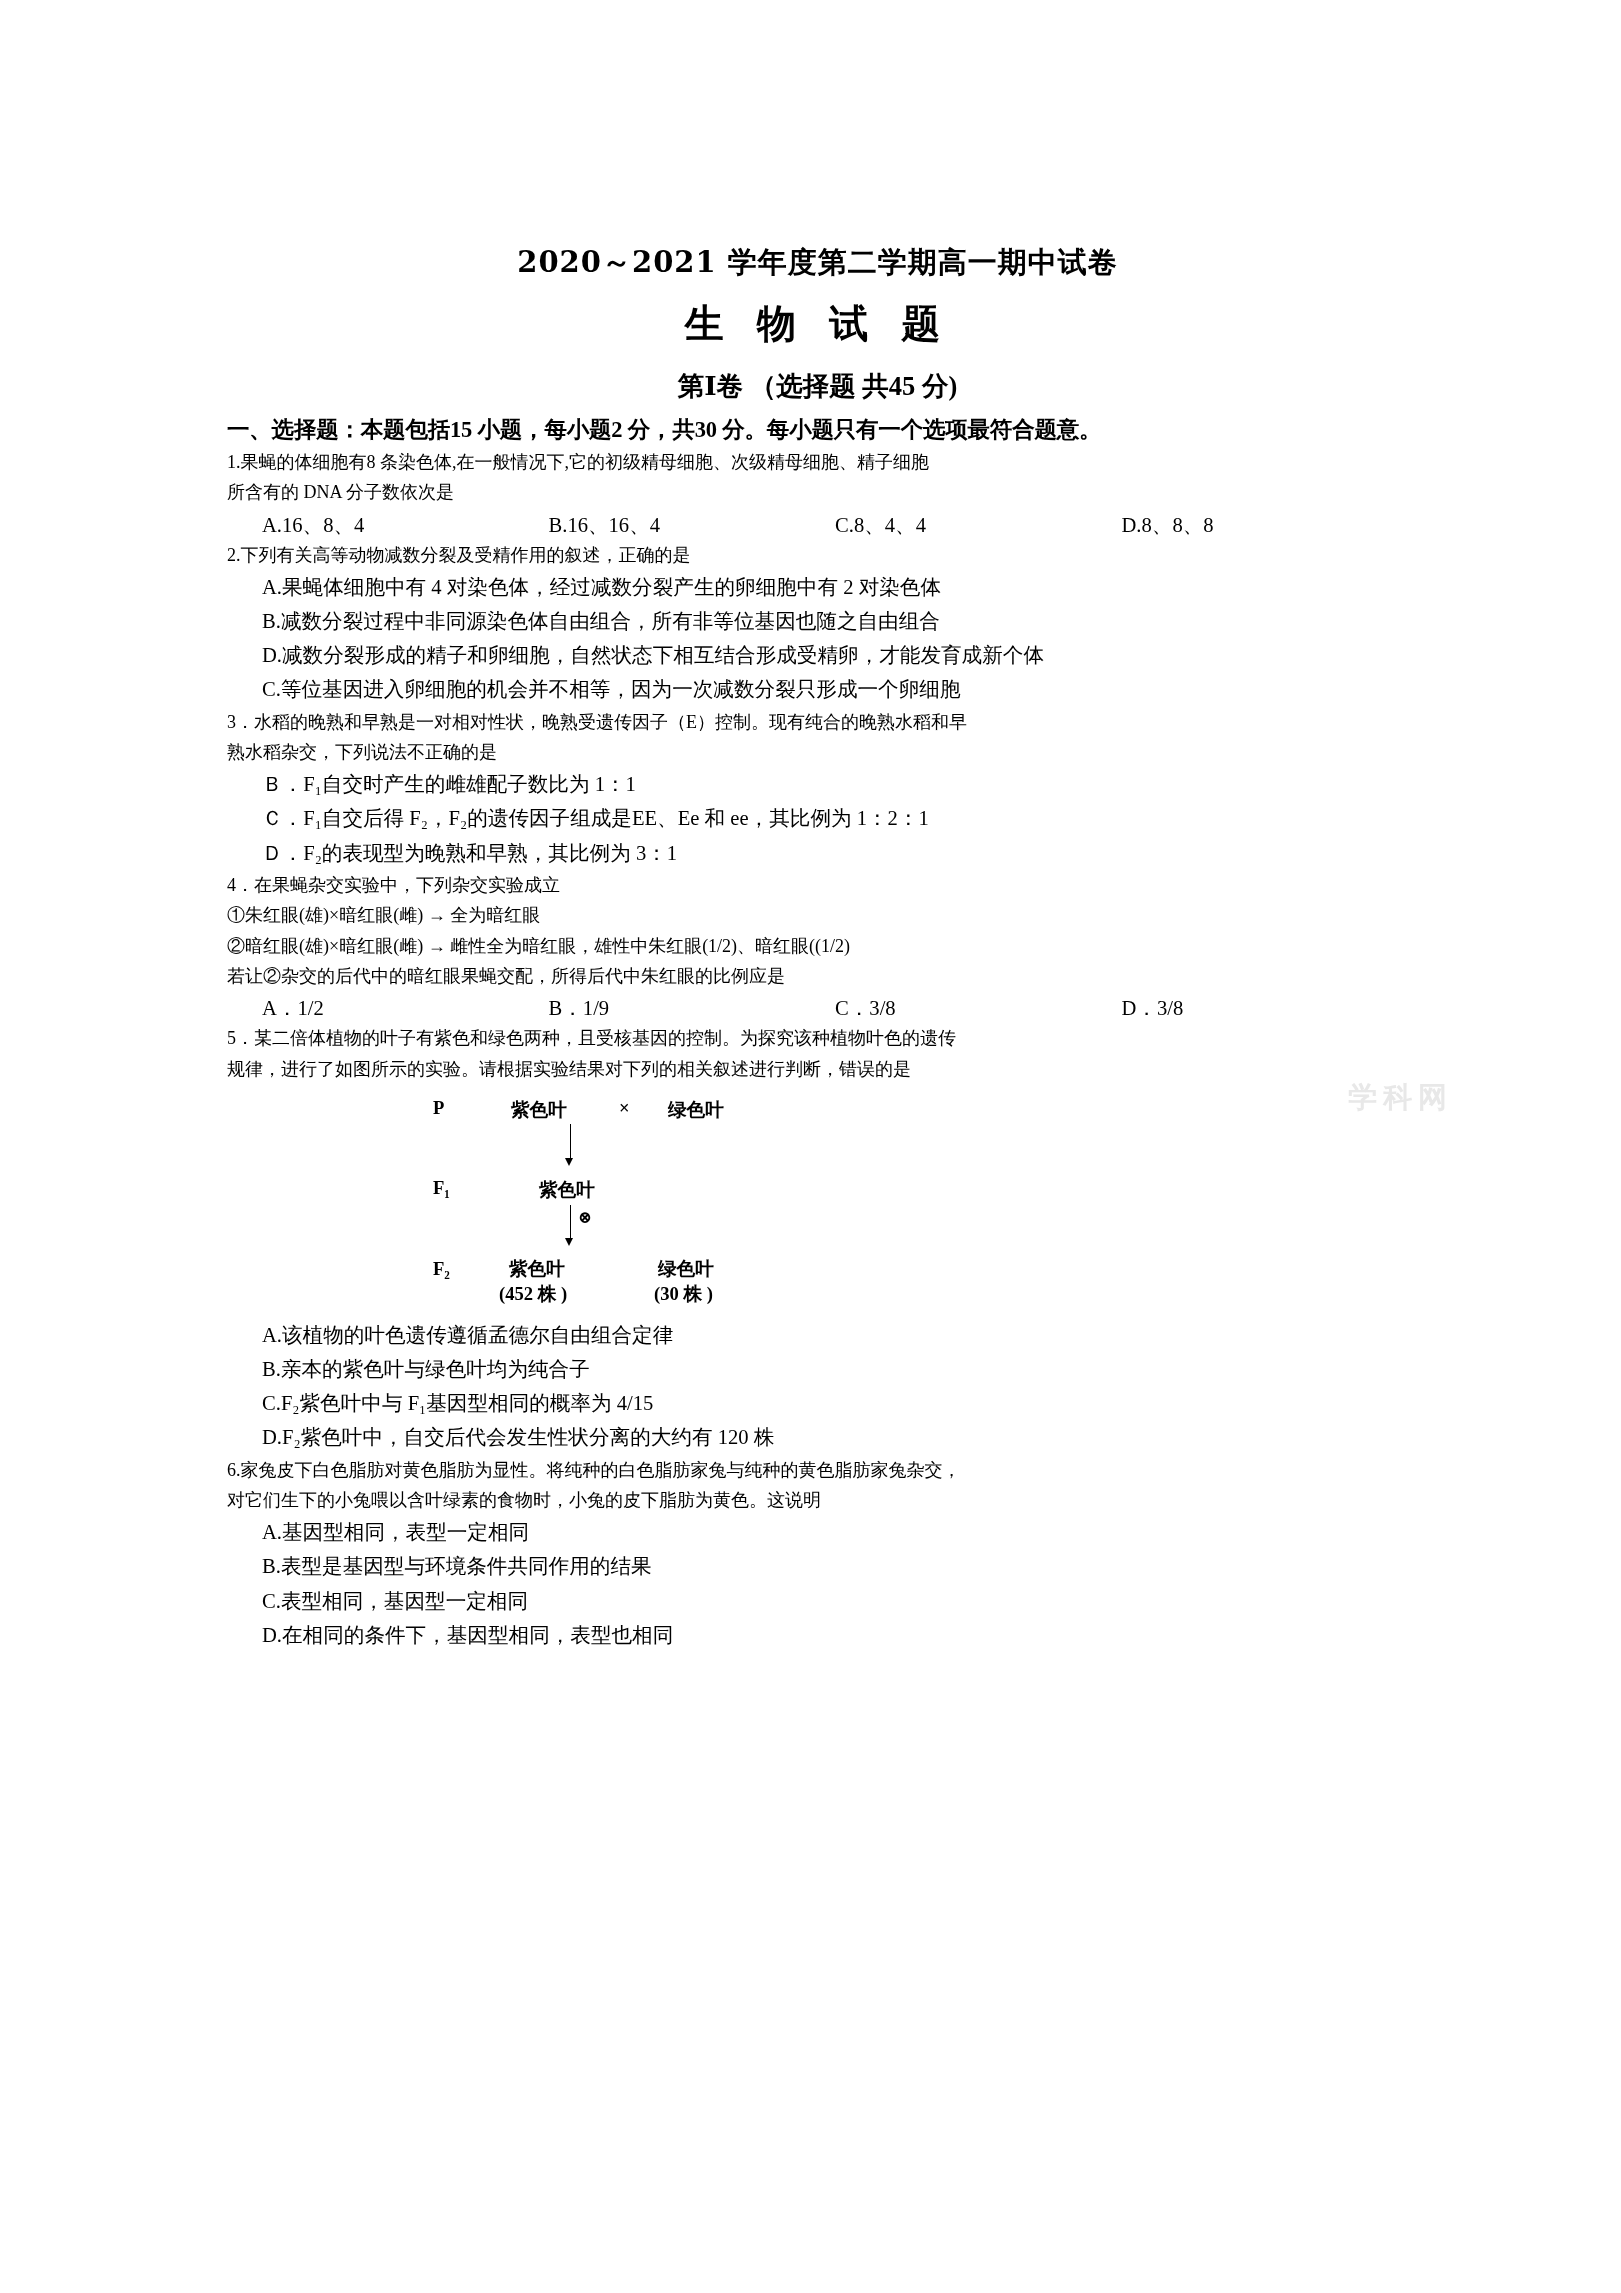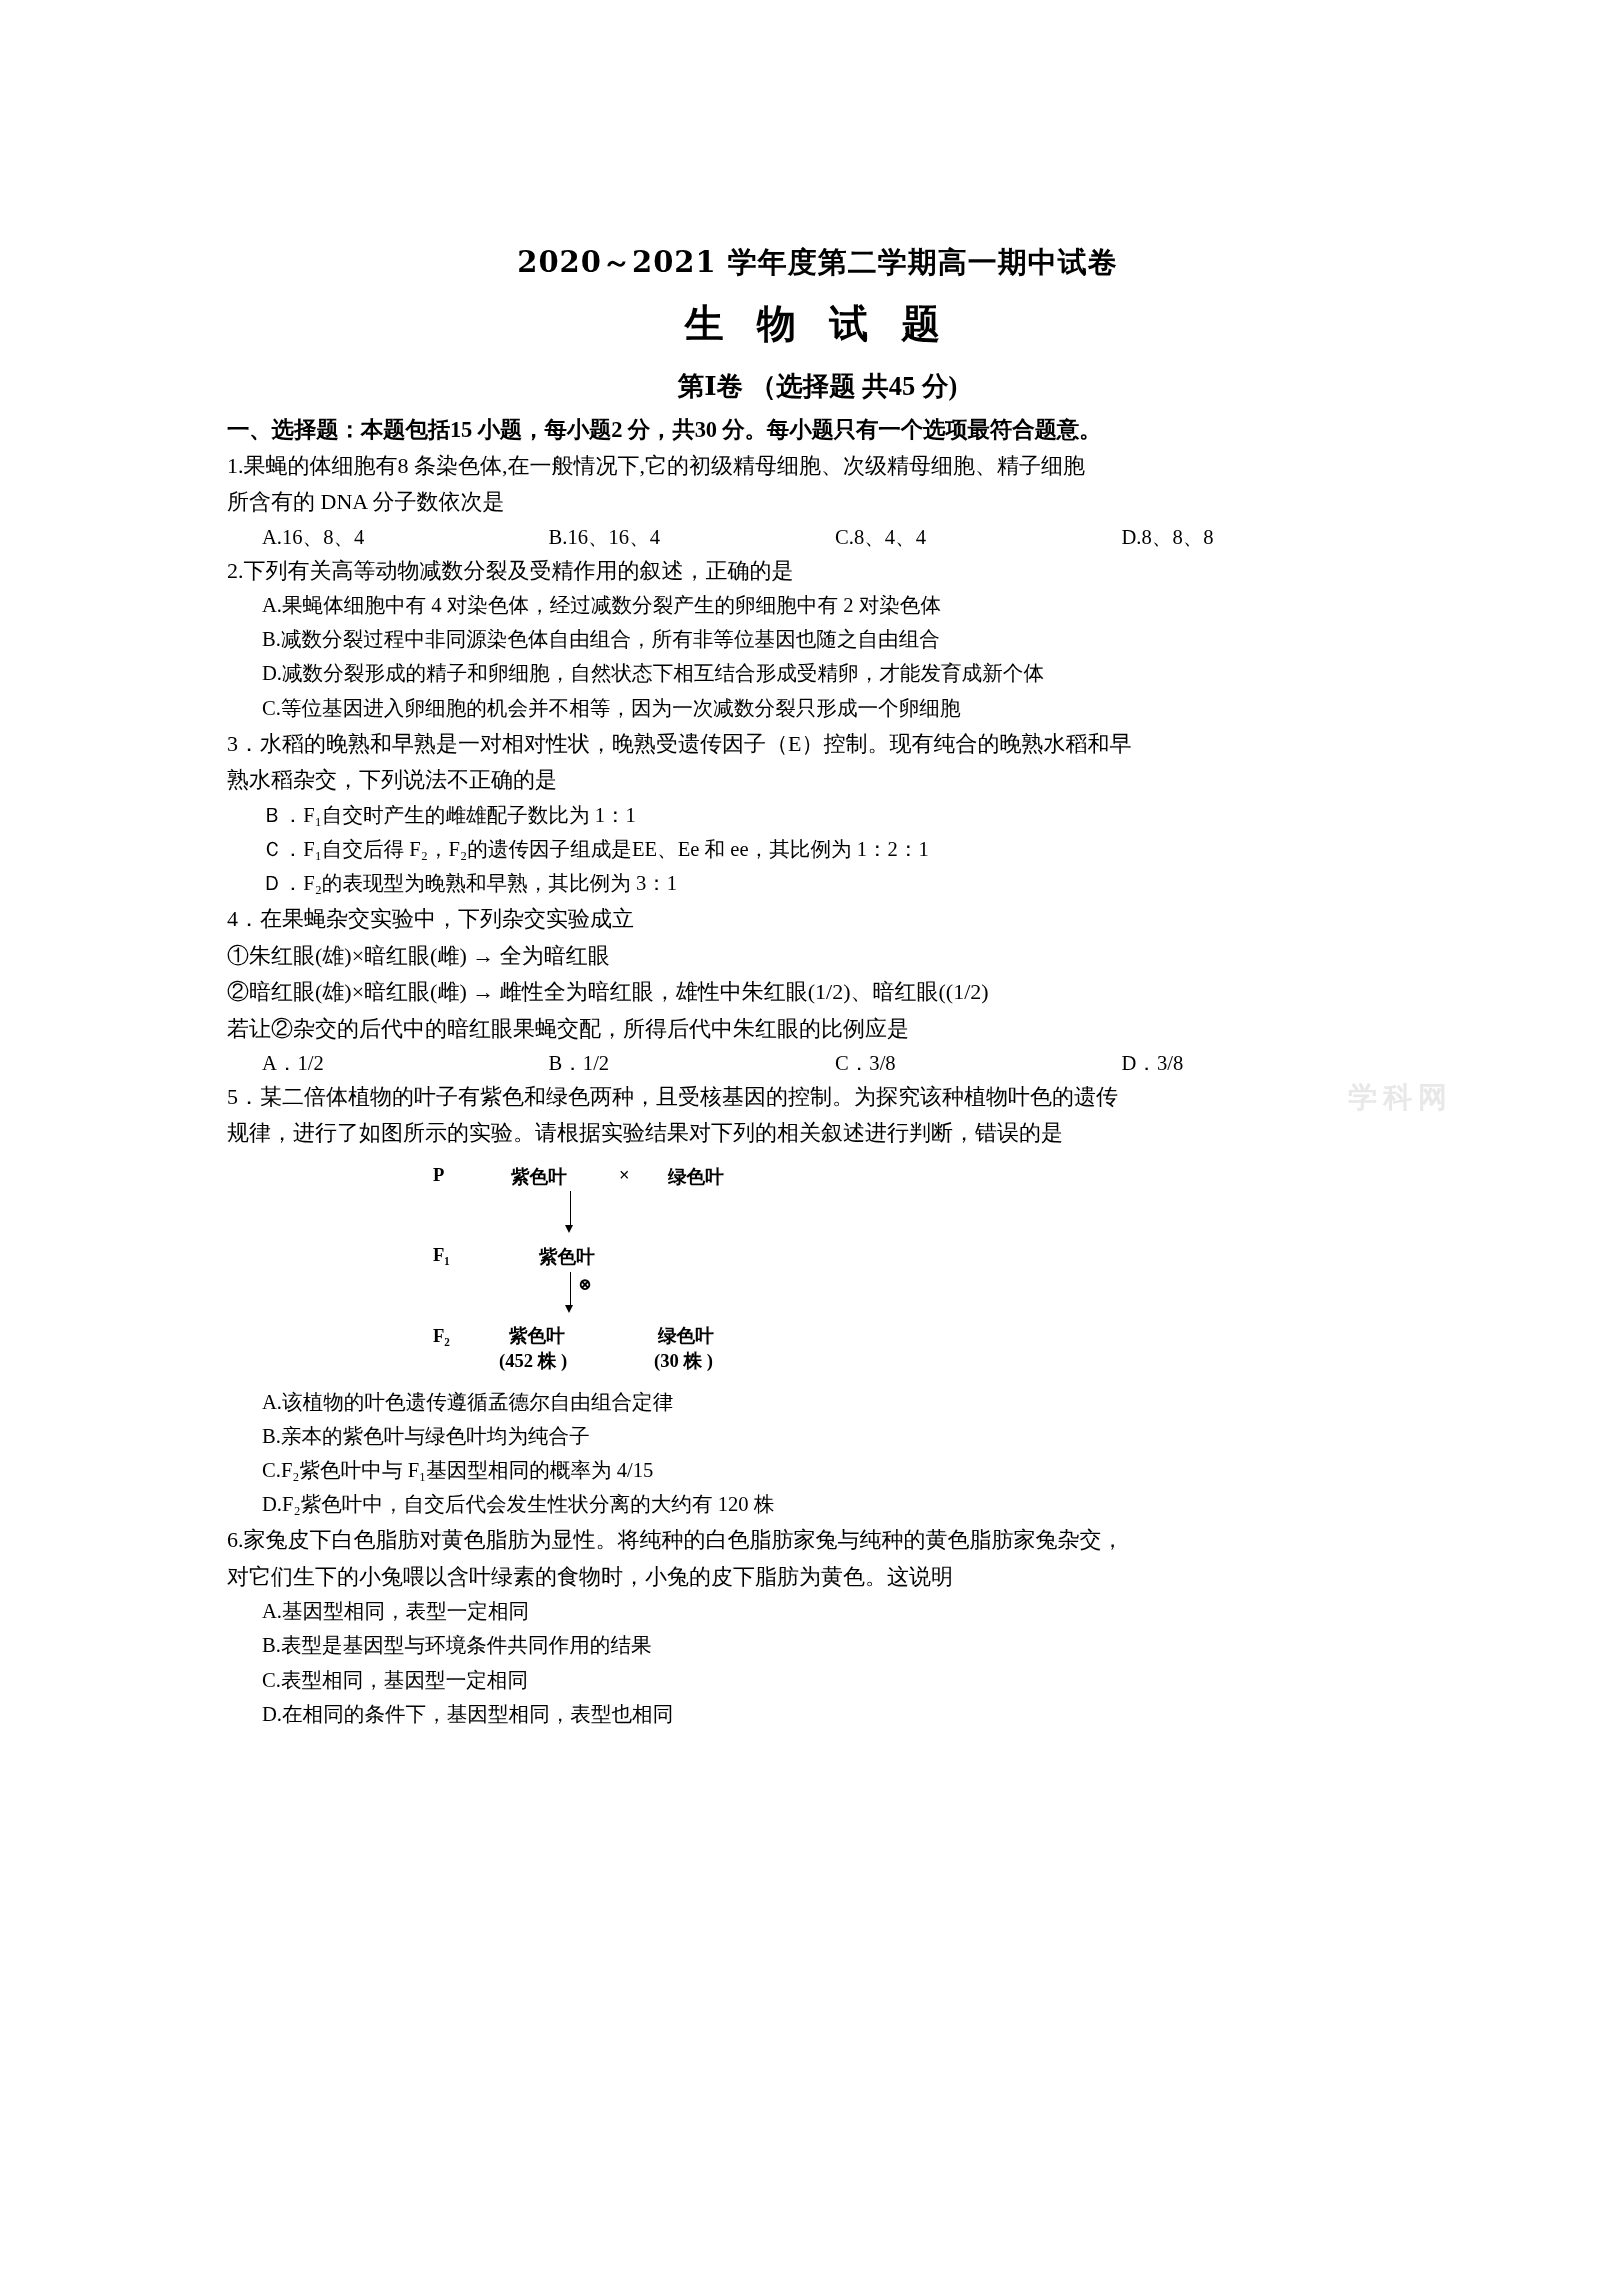--- a/index.html
+++ b/index.html
@@ -50,21 +50,21 @@
     font-weight: bold;
     margin: 7.8px 0 9.8px 0;
   }
   .part-head {
     font-size: 22.5px;
     font-weight: bold;
     margin: 3.9px 0 3.9px 0;
     letter-spacing: -0.2px;
   }
   .q {
-    font-size: 22px;
+    font-size: 18px;
     line-height: 1.52;
     margin: 3px 0 0 0;
   }
   .opt-inline {
     font-size: 20.6px;
     line-height: 1.52;
     margin: 2.9px 0 0 0;
     padding-left: 35px;
   }
   .opt-tab {
@@ -151,21 +151,21 @@
       <div class="opt-inline">Ｄ．F₂的表现型为晚熟和早熟，其比例为 3：1</div>
     </div>
 
     <div>
       <div class="q">4．在果蝇杂交实验中，下列杂交实验成立</div>
       <div class="q">①朱红眼(雄)×暗红眼(雌) → 全为暗红眼</div>
       <div class="q">②暗红眼(雄)×暗红眼(雌)  → 雌性全为暗红眼，雄性中朱红眼(1/2)、暗红眼((1/2)</div>
       <div class="q">若让②杂交的后代中的暗红眼果蝇交配，所得后代中朱红眼的比例应是</div>
       <div class="opt-tab">
         <span class="o">A．1/2</span>
-        <span class="o">B．1/2</span>
+        <span class="o">B．1/9</span>
         <span class="o">C．3/8</span>
         <span class="o">D．3/8</span>
       </div>
     </div>
 
     <div>
       <div class="q">5．某二倍体植物的叶子有紫色和绿色两种，且受核基因的控制。为探究该种植物叶色的遗传</div>
       <div class="q">规律，进行了如图所示的实验。请根据实验结果对下列的相关叙述进行判断，错误的是</div>
 
       <div class="diagram">

